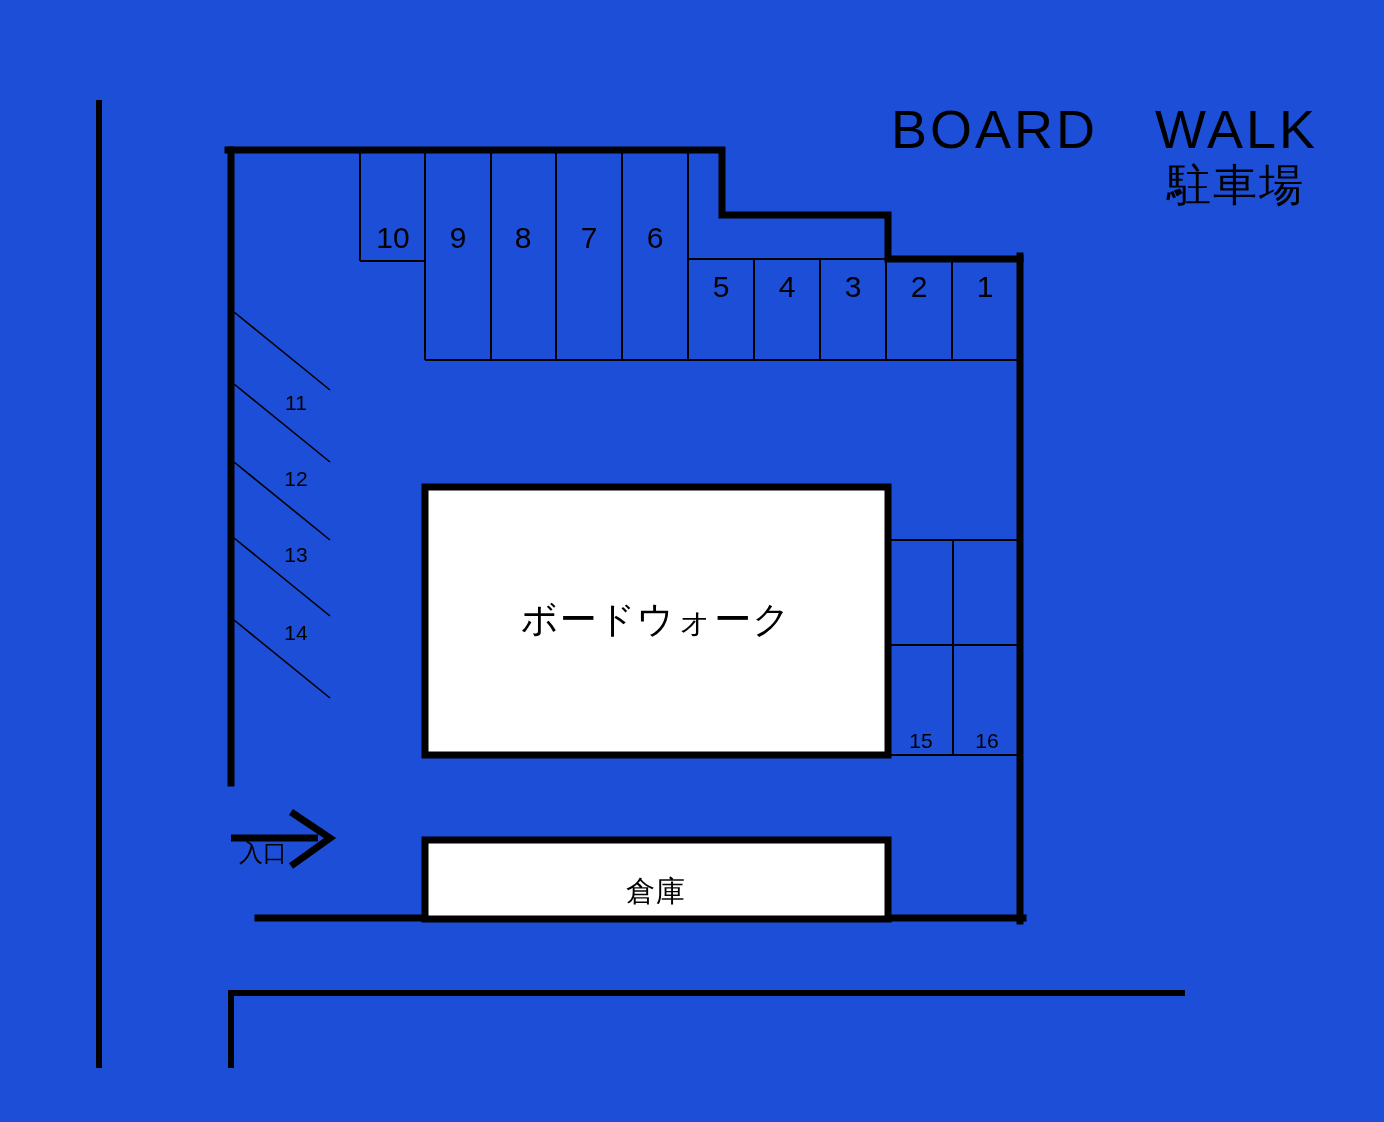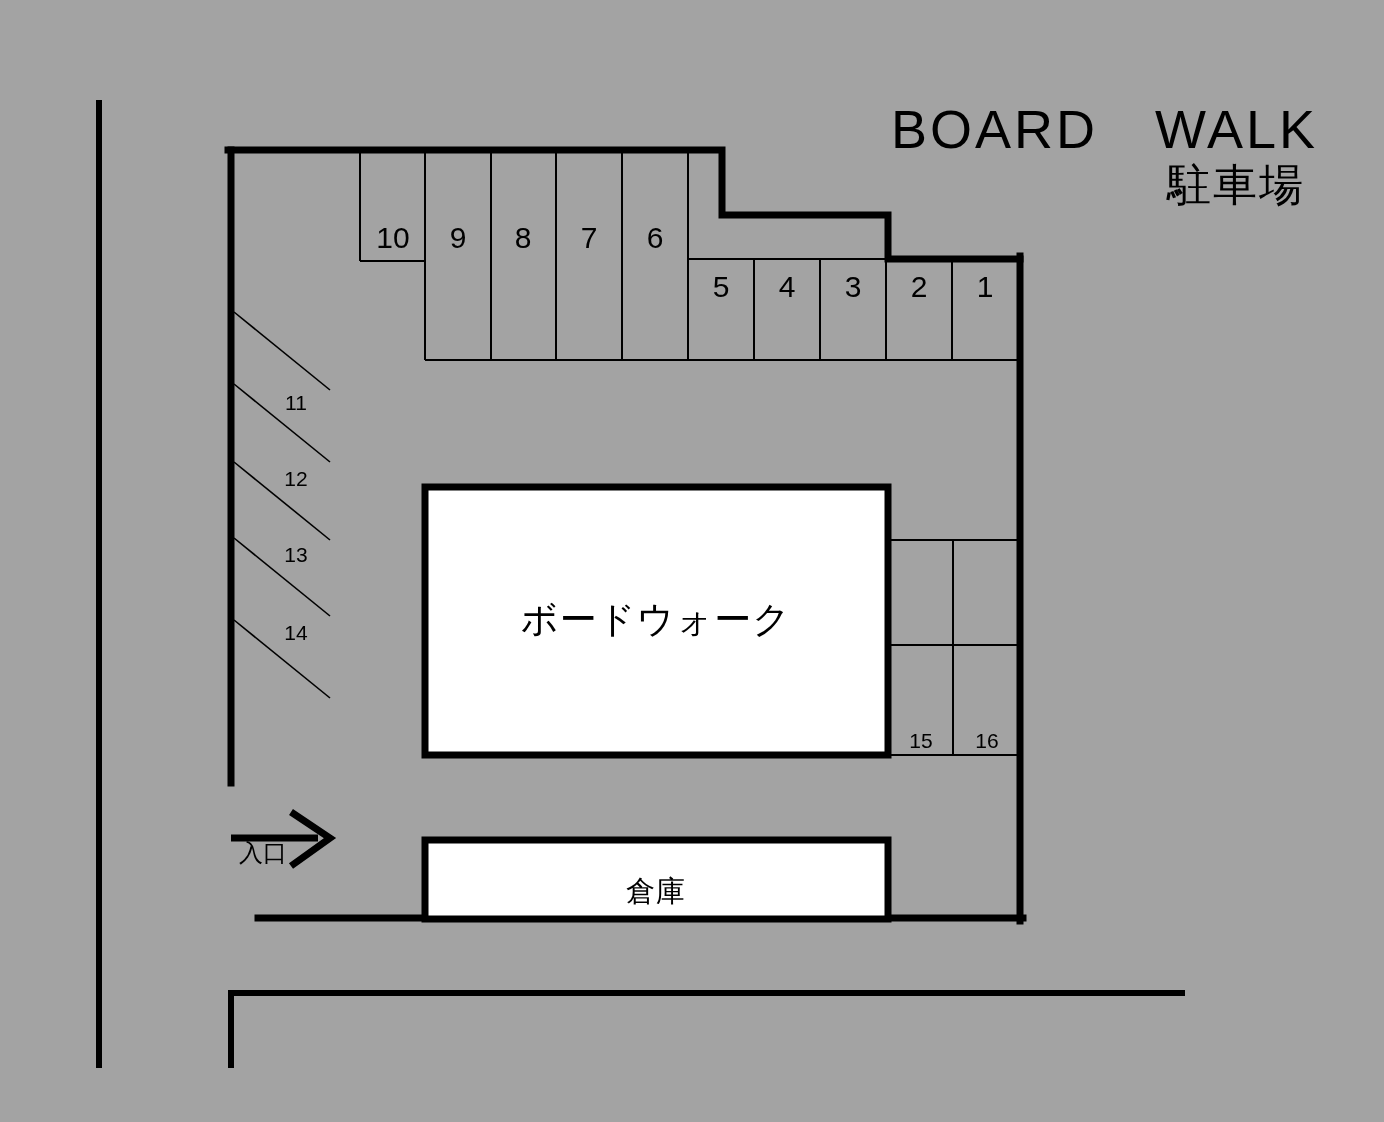--- a/index.html
+++ b/index.html
@@ -8,21 +8,21 @@
     padding: 0;
     background: #ffffff;
   }
   body {
     font-family: "Liberation Sans", "DejaVu Sans", sans-serif;
   }
   #page {
     position: relative;
     width: 1384px;
     height: 1122px;
-    background: #a3a3a3;
+    background: #1d4ed8;
     overflow: hidden;
   }
   svg#plan {
     position: absolute;
     left: 0;
     top: 0;
     width: 1384px;
     height: 1122px;
     display: block;
   }

